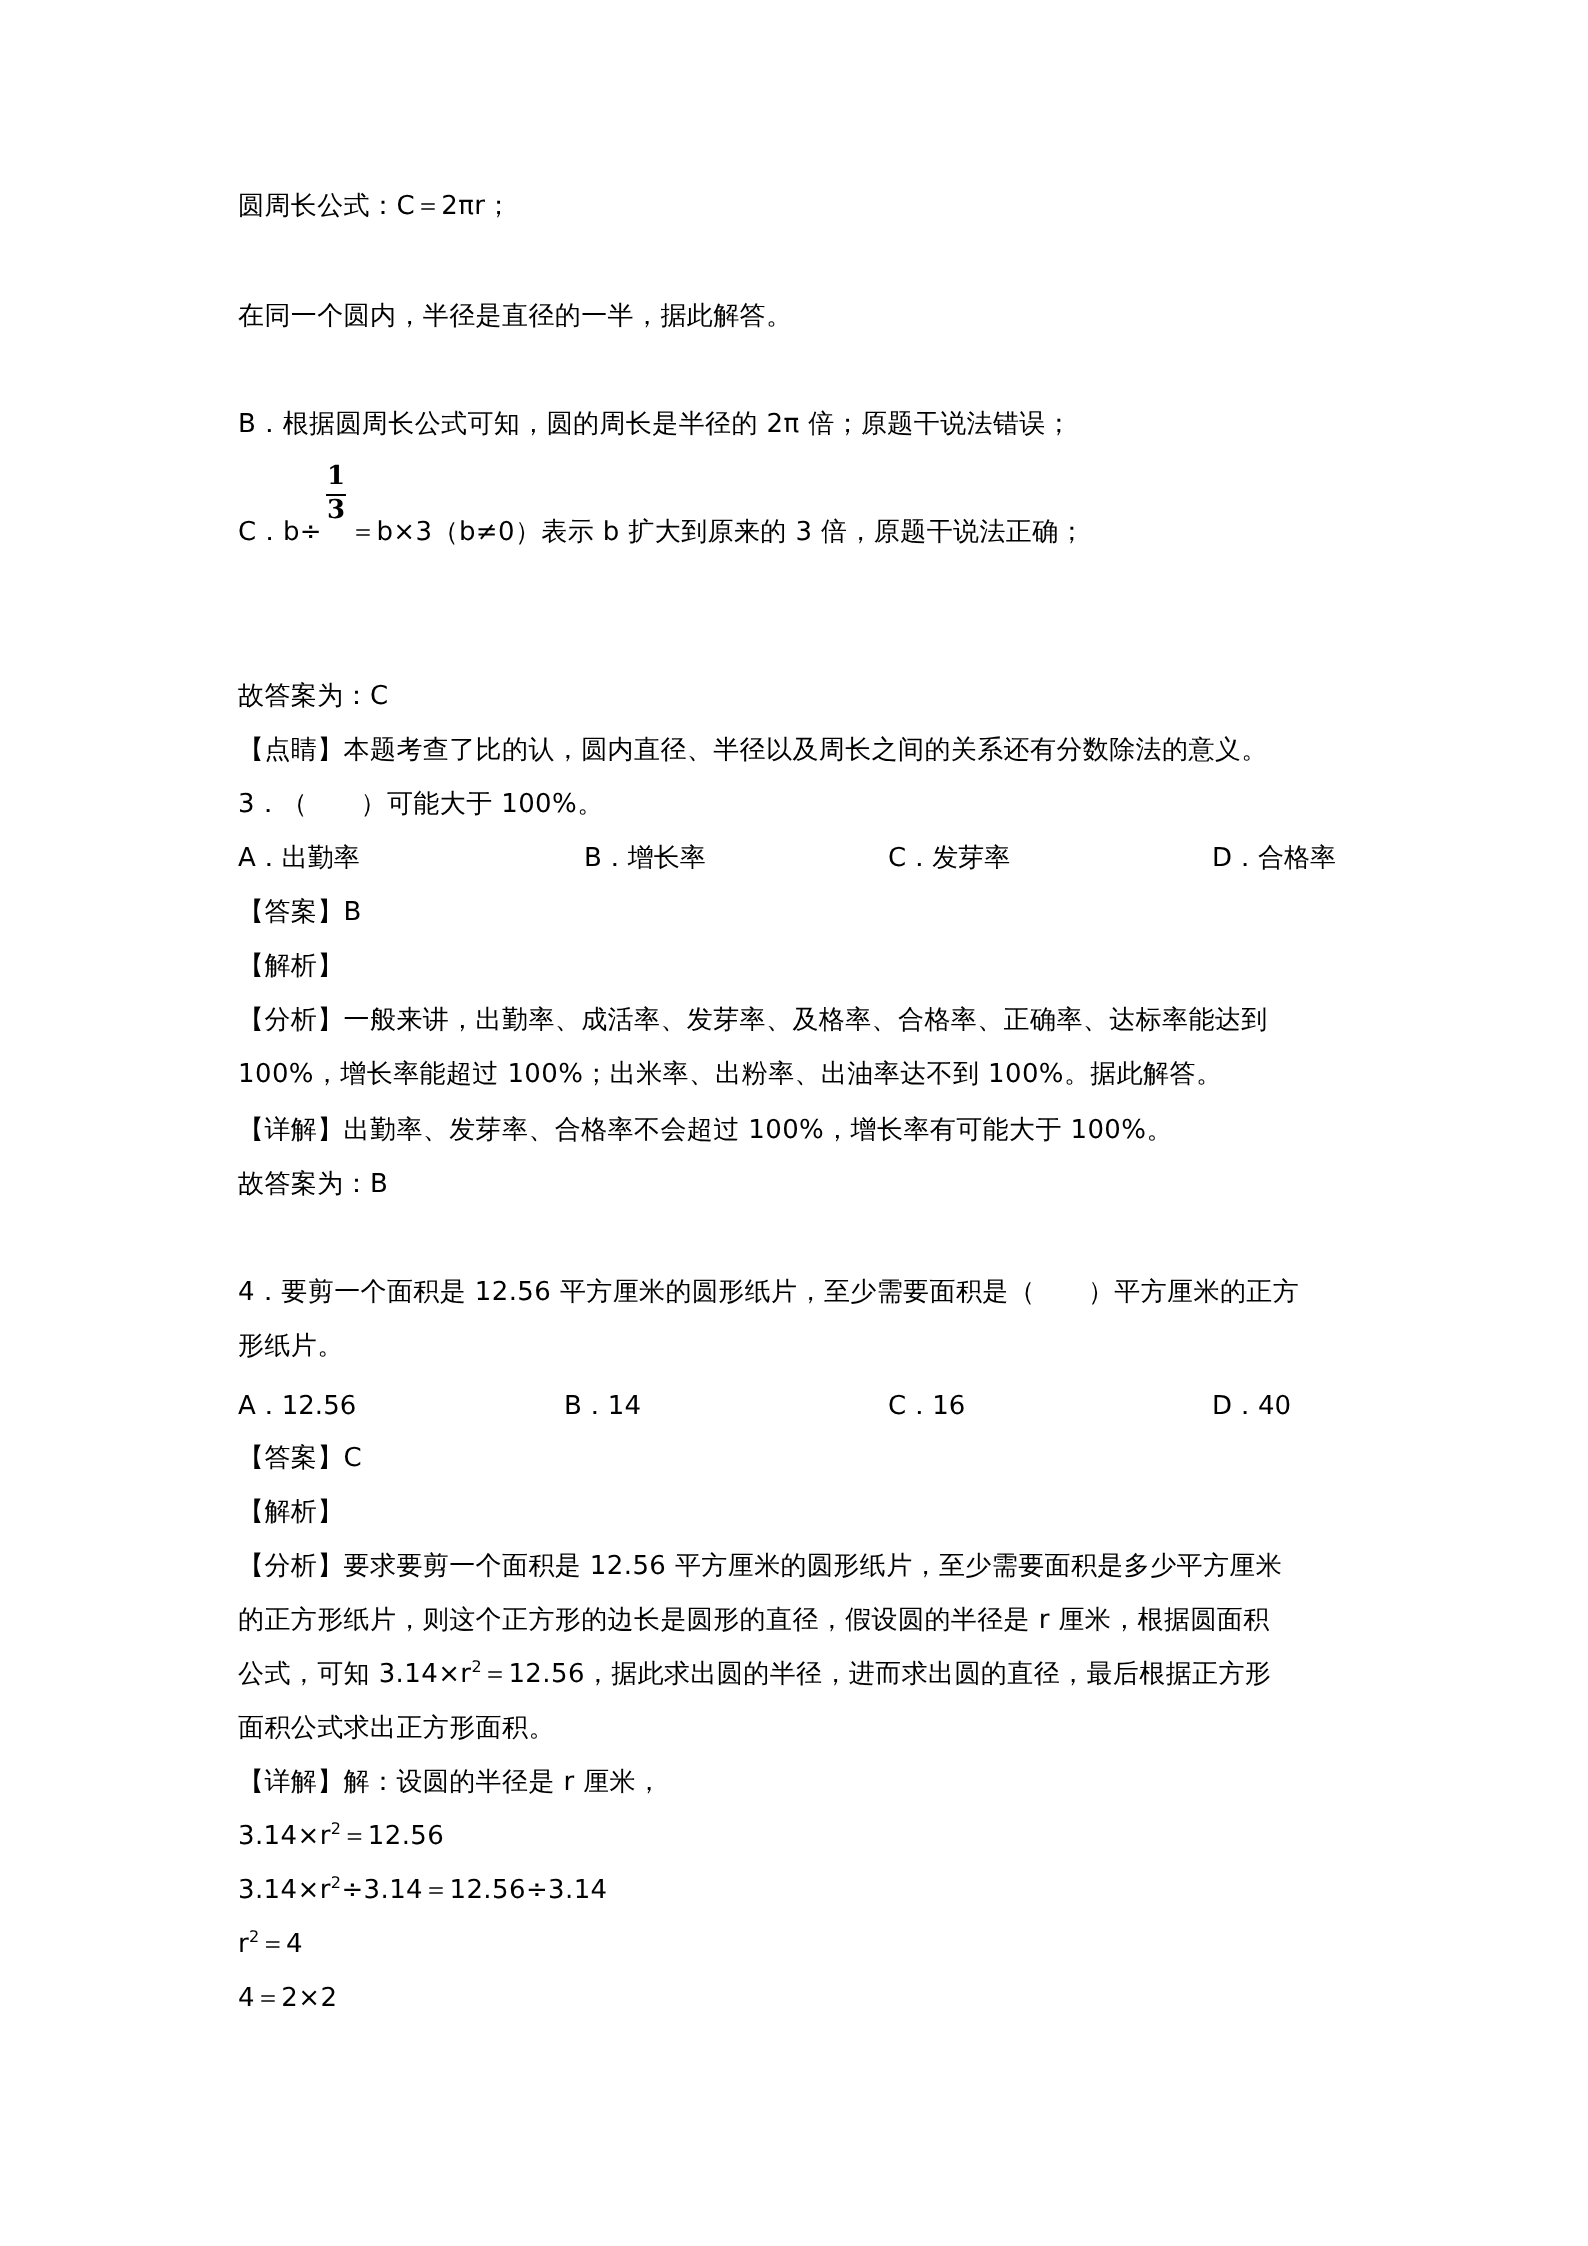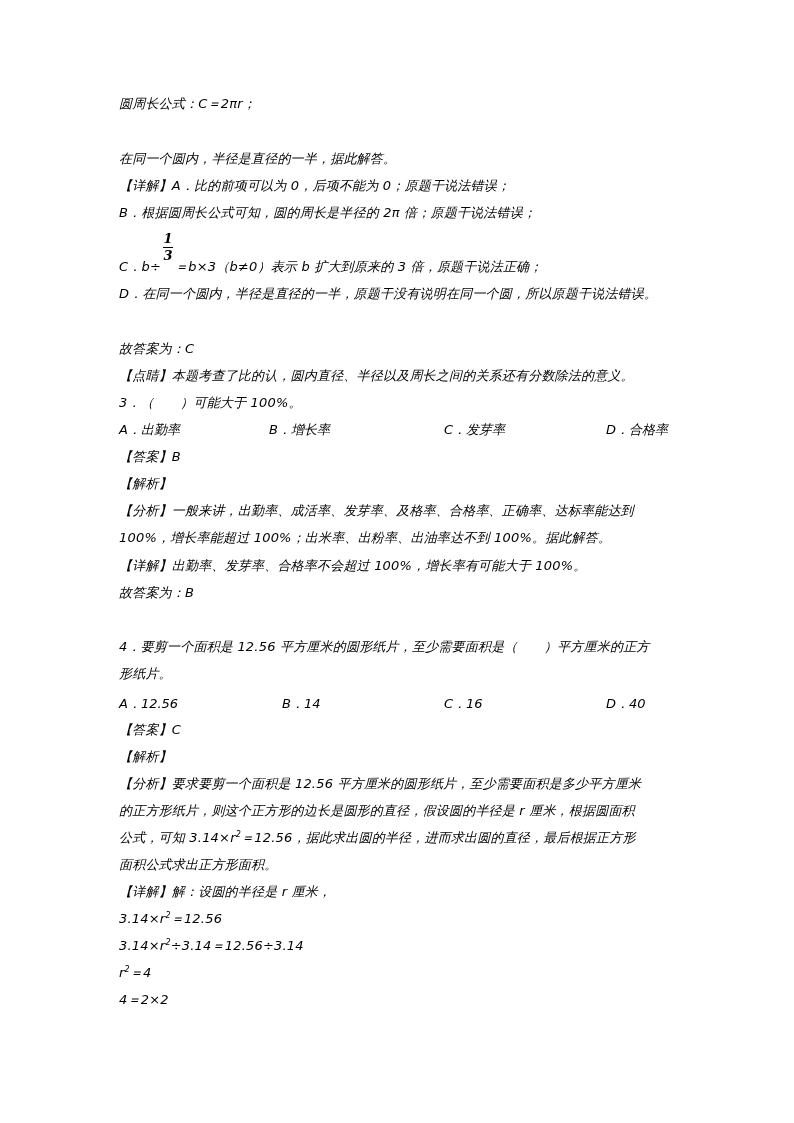--- a/index.html
+++ b/index.html
@@ -1,56 +1,54 @@
 <!DOCTYPE html>
 <html><head>
 <meta charset="utf-8">
 <style>
   html, body { margin: 0; padding: 0; background: #ffffff; }
   body { width: 794px; height: 1123px; position: relative; overflow: hidden;
          font-family: "DejaVu Sans", "Liberation Sans", sans-serif; color: #000; }
-  .page { position: absolute; left: 0; top: 0; width: 794px; height: 1123px; font-style: italic; }
+  .page { position: absolute; left: 0; top: 0; width: 794px; height: 1123px; }
   .line { position: absolute; left: 119px; font-size: 13px; line-height: 16px;
           white-space: nowrap; letter-spacing: 0.2px; }
   .opts { position: absolute; left: 0; width: 794px; font-size: 13px; line-height: 16px; }
   .opt { position: absolute; white-space: nowrap; text-align: right; }
   .frac { position: absolute; left: 162px; font-family: "DejaVu Serif", serif;
           font-weight: bold; font-size: 13px; text-align: center; width: 12px; }
   .frac .num { display: block; line-height: 14px; }
   .frac .bar { display: block; height: 1px; background: #000; margin: 1px 1px; }
   .frac .den { display: block; line-height: 14px; }
   sup { font-size: 8px; vertical-align: 5px; line-height: 0; }
 </style>
 </head>
 <body>
 
 <div class="page">
 
   <div class="line" style="top:96px">圆周长公式：C＝2πr；</div>
   <div class="line" style="top:151px">在同一个圆内，半径是直径的一半，据此解答。</div>
-  <div class="line" style="top:178px">【详解】A．比的前项可以为 0，后项不能为 0；原题干说法错误；</div>
   <div class="line" style="top:205px">B．根据圆周长公式可知，圆的周长是半径的 2π 倍；原题干说法错误；</div>
 
   <div class="frac" style="top:232px">
     <span class="num">1</span>
     <span class="bar"></span>
     <span class="den">3</span>
   </div>
   <div class="line" style="top:259px">
     <span>C．b÷</span><span style="display:inline-block;width:14px"></span><span>＝b×3（b≠0）表示 b 扩大到原来的 3 倍，原题干说法正确；</span>
   </div>
-  <div class="line" style="top:286px">D．在同一个圆内，半径是直径的一半，原题干没有说明在同一个圆，所以原题干说法错误。</div>
 
   <div class="line" style="top:341px">故答案为：C</div>
   <div class="line" style="top:368px">【点睛】本题考查了比的认，圆内直径、半径以及周长之间的关系还有分数除法的意义。</div>
 
   <div class="line" style="top:395px">3．（　　）可能大于 100%。</div>
   <div class="opts" style="top:422px">
     <span class="opt" style="left:119px">A．出勤率</span>
-    <span class="opt" style="left:269px">B．增长率</span>
+    <span class="opt" style="left:292px">B．增长率</span>
     <span class="opt" style="left:444px">C．发芽率</span>
     <span class="opt" style="left:606px">D．合格率</span>
   </div>
   <div class="line" style="top:449px">【答案】B</div>
   <div class="line" style="top:476px">【解析】</div>
   <div class="line" style="top:503px">【分析】一般来讲，出勤率、成活率、发芽率、及格率、合格率、正确率、达标率能达到</div>
   <div class="line" style="top:530px">100%，增长率能超过 100%；出米率、出粉率、出油率达不到 100%。据此解答。</div>
   <div class="line" style="top:558px">【详解】出勤率、发芽率、合格率不会超过 100%，增长率有可能大于 100%。</div>
   <div class="line" style="top:585px">故答案为：B</div>
 

